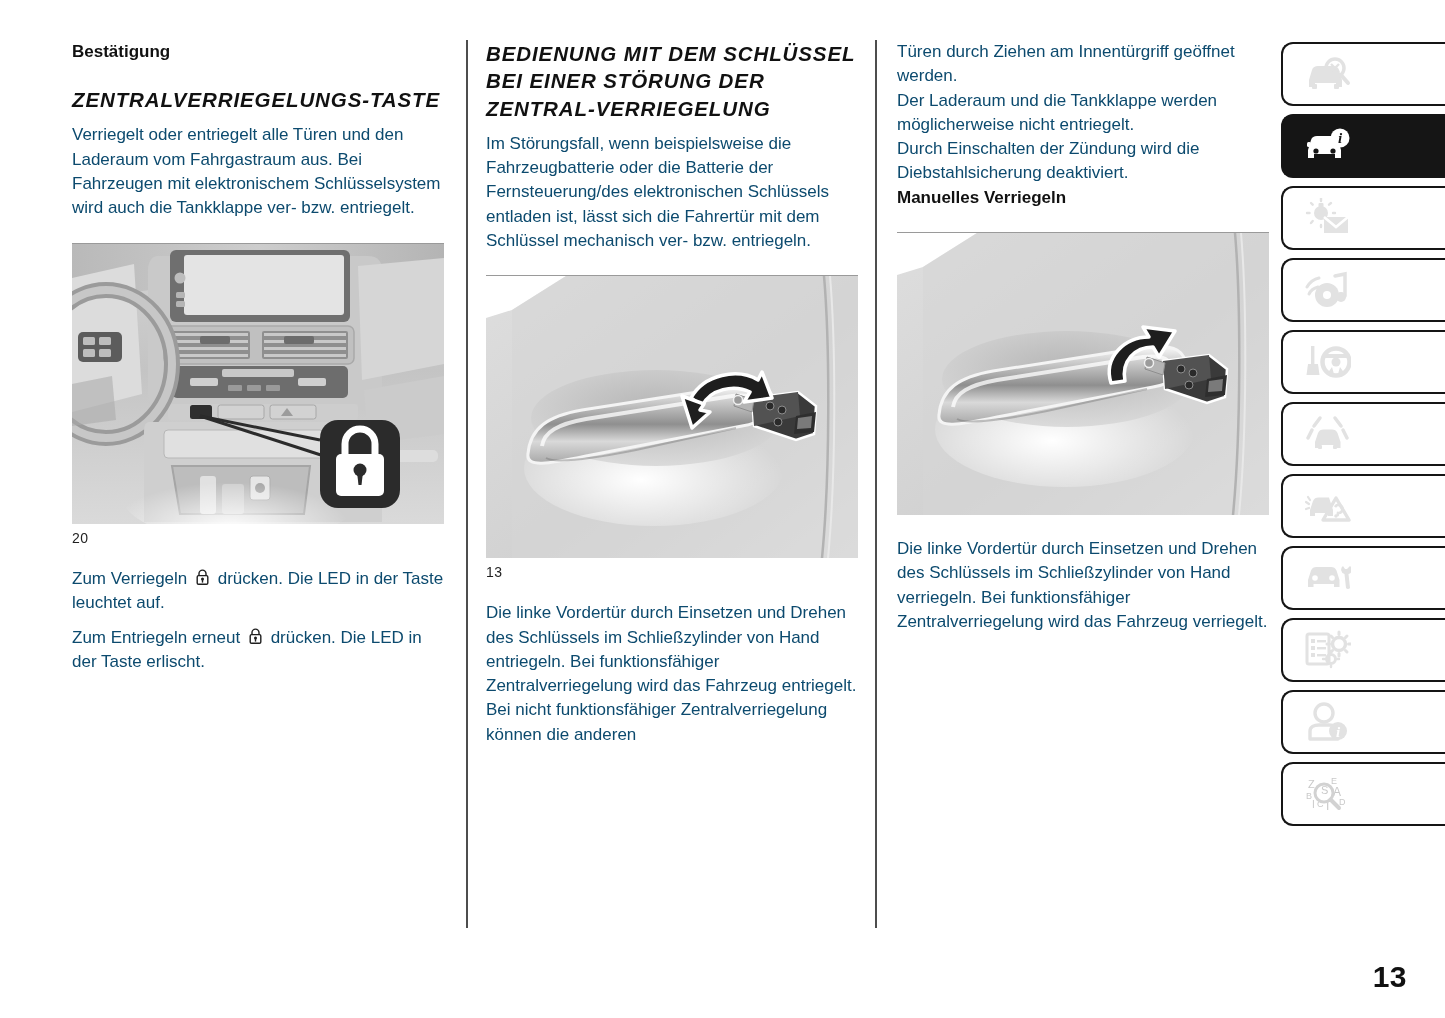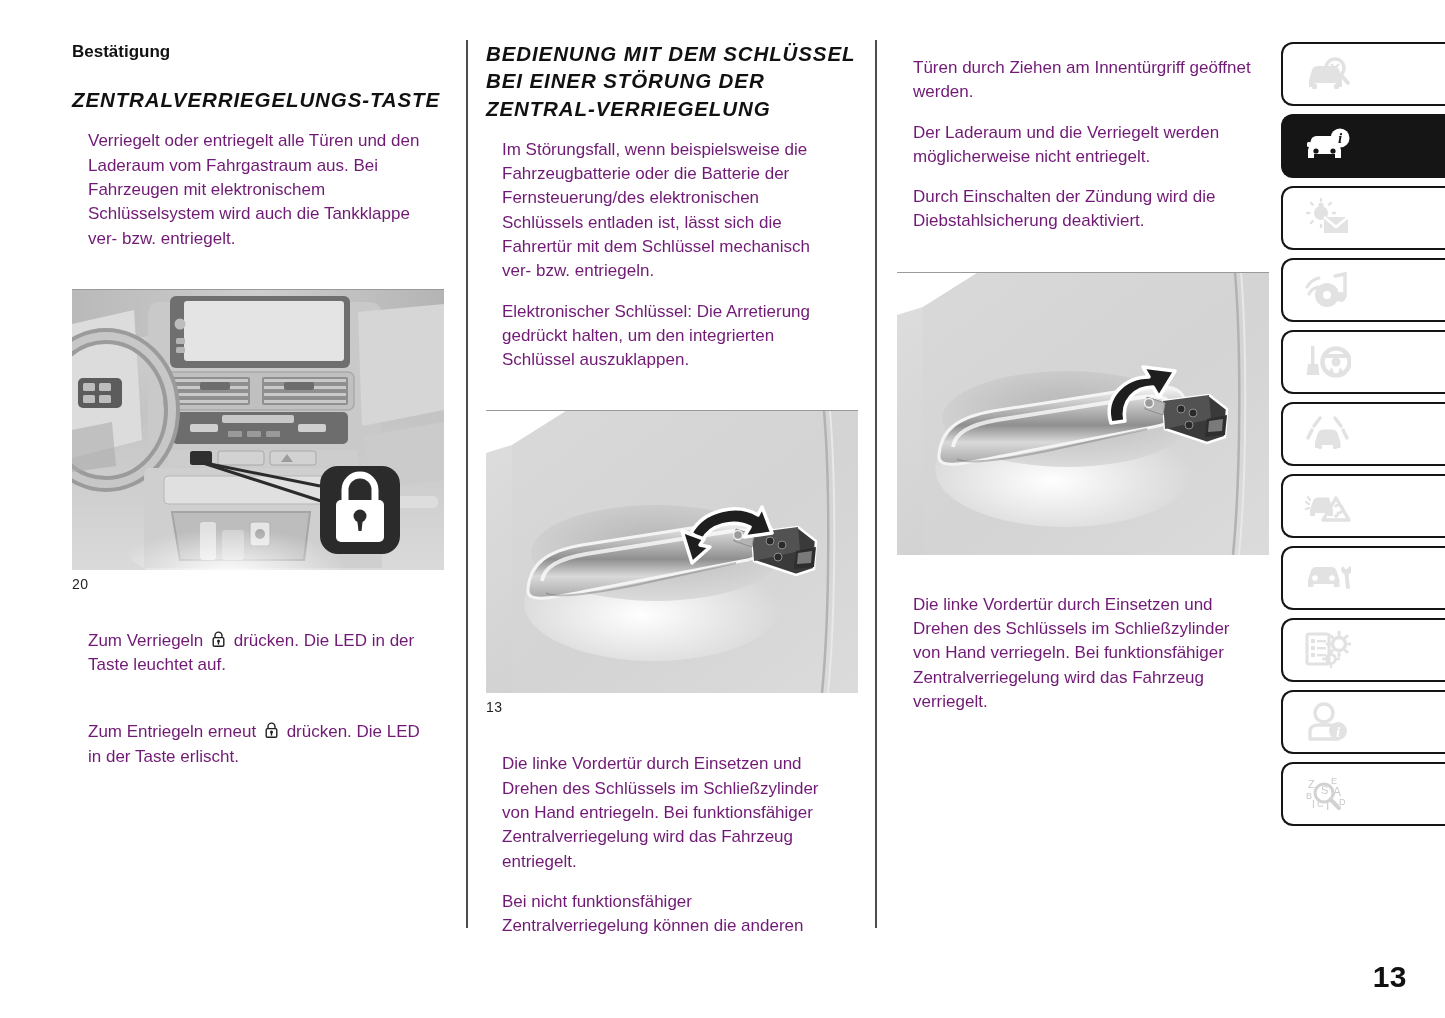--- a/index.html
+++ b/index.html
@@ -55,22 +55,22 @@
   h3.sub-title {
     font-size: 17px;
     font-weight: 700;
     line-height: 1.42;
     margin: 0;
     color: #111;
   }
   p.body-text {
     font-size: 17px;
     line-height: 1.43;
-    margin: 16px;
-    color: #701a75;
+    margin: 0;
+    color: #0c4a6e;
     font-weight: 400;
   }
   p.body-text + p.body-text { margin-top: 0; }
 
   .gap-big { height: 22px; }
   .gap-small { height: 11px; }
 
   
   .figure { margin: 0; }
   .figure-rule {
@@ -295,21 +295,20 @@
     </p>
   </div>
 
   <div class="column col-2">
 
     <h2 class="section-title">BEDIENUNG MIT DEM SCHLÜSSEL BEI EINER STÖRUNG DER ZENTRAL-VERRIEGELUNG</h2>
 
     <p class="body-text">Im Störungsfall, wenn beispielsweise die Fahrzeugbatterie oder die Batterie der Fernsteuerung/des elektronischen Schlüssels entladen ist, lässt sich die Fahrertür mit dem Schlüssel mechanisch ver- bzw. entriegeln.</p>
 
 
-    <p class="body-text">Elektronischer Schlüssel: Die Arretierung gedrückt halten, um den integrierten Schlüssel auszuklappen.</p>
 
     <div class="gap-big"></div>
 
     <figure class="figure">
       <div class="figure-rule"></div>
       <div class="figure-frame" style="height:282px;">
         <svg width="372" height="282" viewBox="0 0 372 282" xmlns="http://www.w3.org/2000/svg">
           <defs>
             <linearGradient id="doorBg2" x1="0" y1="0" x2="1" y2="1">
               <stop offset="0%" stop-color="#dedede"></stop>
@@ -372,23 +371,24 @@
 
     <div class="gap-big"></div>
 
     <p class="body-text">Die linke Vordertür durch Einsetzen und Drehen des Schlüssels im Schließzylinder von Hand entriegeln. Bei funktionsfähiger Zentralverriegelung wird das Fahrzeug entriegelt.</p>
     <p class="body-text">Bei nicht funktionsfähiger Zentralverriegelung können die anderen</p>
   </div>
 
   <div class="column col-3">
 
     <p class="body-text">Türen durch Ziehen am Innentürgriff geöffnet werden.</p>
-    <p class="body-text">Der Laderaum und die Verriegelt werden möglicherweise nicht entriegelt.</p>
+    <p class="body-text">Der Laderaum und die Tankklappe werden möglicherweise nicht entriegelt.</p>
     <p class="body-text">Durch Einschalten der Zündung wird die Diebstahlsicherung deaktiviert.</p>
 
+    <h3 class="sub-title">Manuelles Verriegeln</h3>
 
     <div class="gap-big"></div>
 
     <figure class="figure">
       <div class="figure-rule"></div>
       <div class="figure-frame" style="height:282px;">
         <svg width="372" height="282" viewBox="0 0 372 282" xmlns="http://www.w3.org/2000/svg">
           <defs>
             <linearGradient id="doorBg3" x1="0" y1="0" x2="1" y2="1">
               <stop offset="0%" stop-color="#dedede"></stop>

